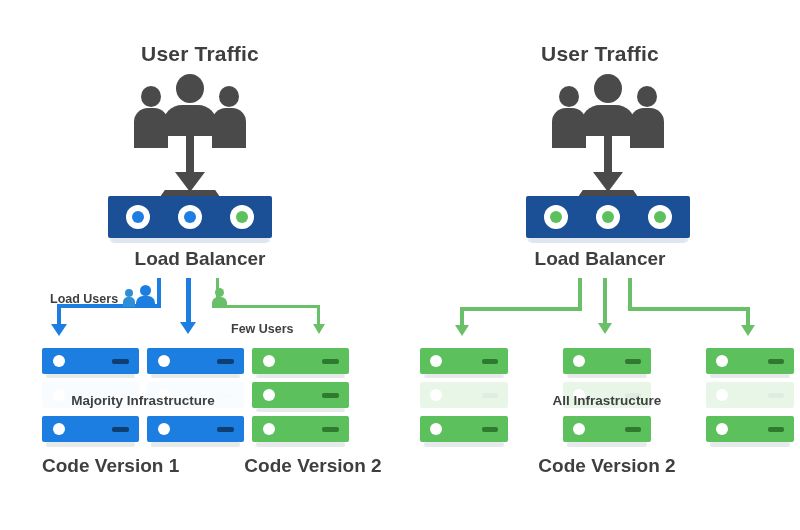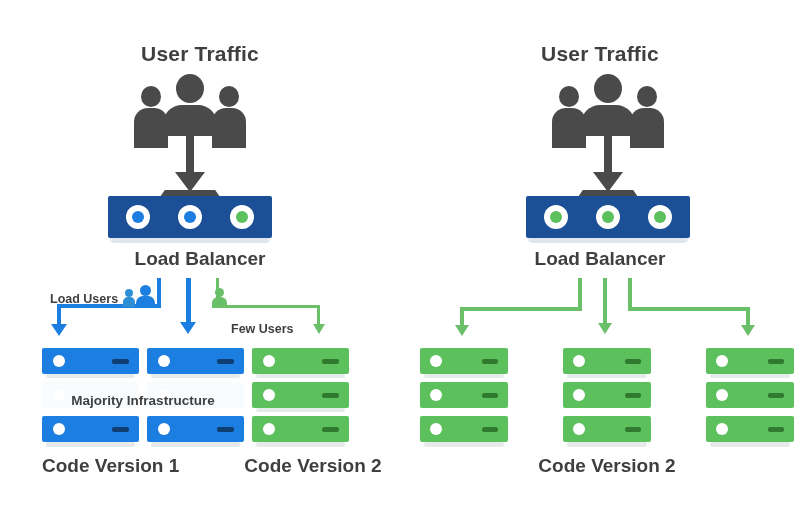--- a/index.html
+++ b/index.html
@@ -292,17 +292,20 @@
     <div class="srv green" style="left:306px;top:382px;width:88px;height:26px;">
       <div class="dot" style="left:10px;top:7px;width:12px;height:12px;"></div>
       <div class="dash" style="right:10px;top:11px;width:16px;height:5px;"></div>
     </div>
     <div class="srv green" style="left:306px;top:416px;width:88px;height:26px;">
       <div class="dot" style="left:10px;top:7px;width:12px;height:12px;"></div>
       <div class="dash" style="right:10px;top:11px;width:16px;height:5px;"></div>
     </div>
     <div class="srv-shadow" style="left:310px;top:442px;width:80px;height:5px;"></div>
 
+    <div class="band" style="left:20px;top:382px;width:374px;height:26px;background:rgba(255,255,255,.86);">
+      <span>All Infrastructure</span>
+    </div>
 
     <div class="caption" style="left:107px;top:455px;width:200px;">Code Version 2</div>
   </div>
 
 </div>
 
 </body></html>

